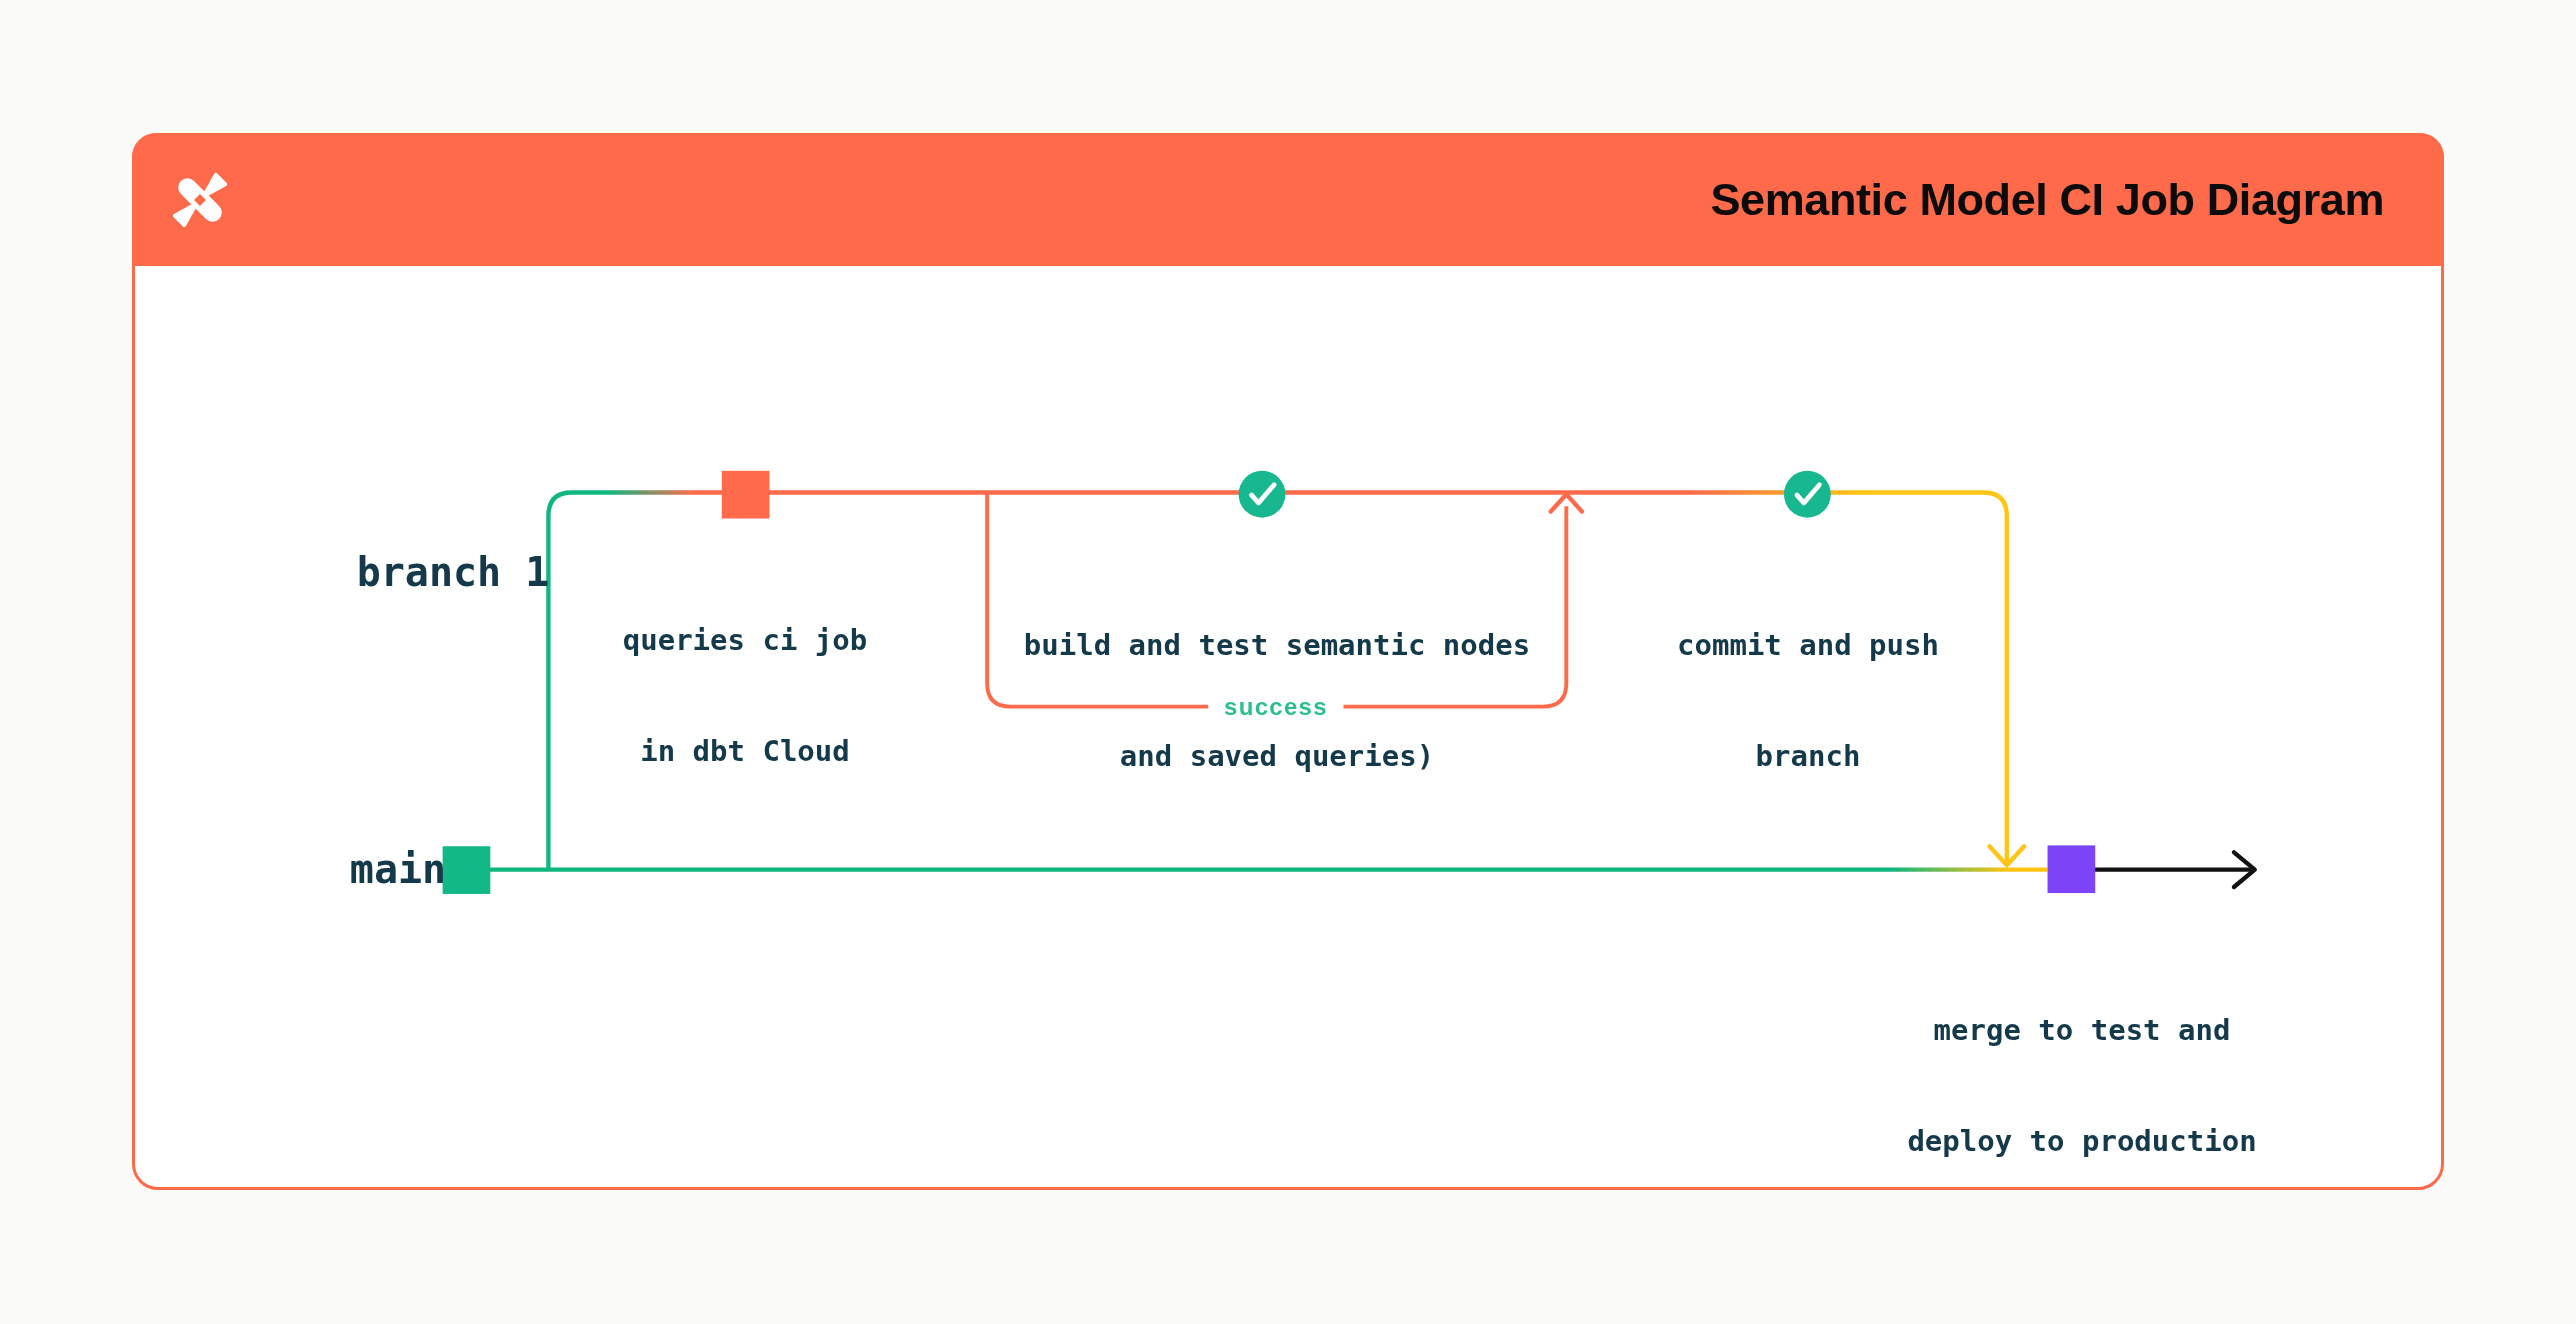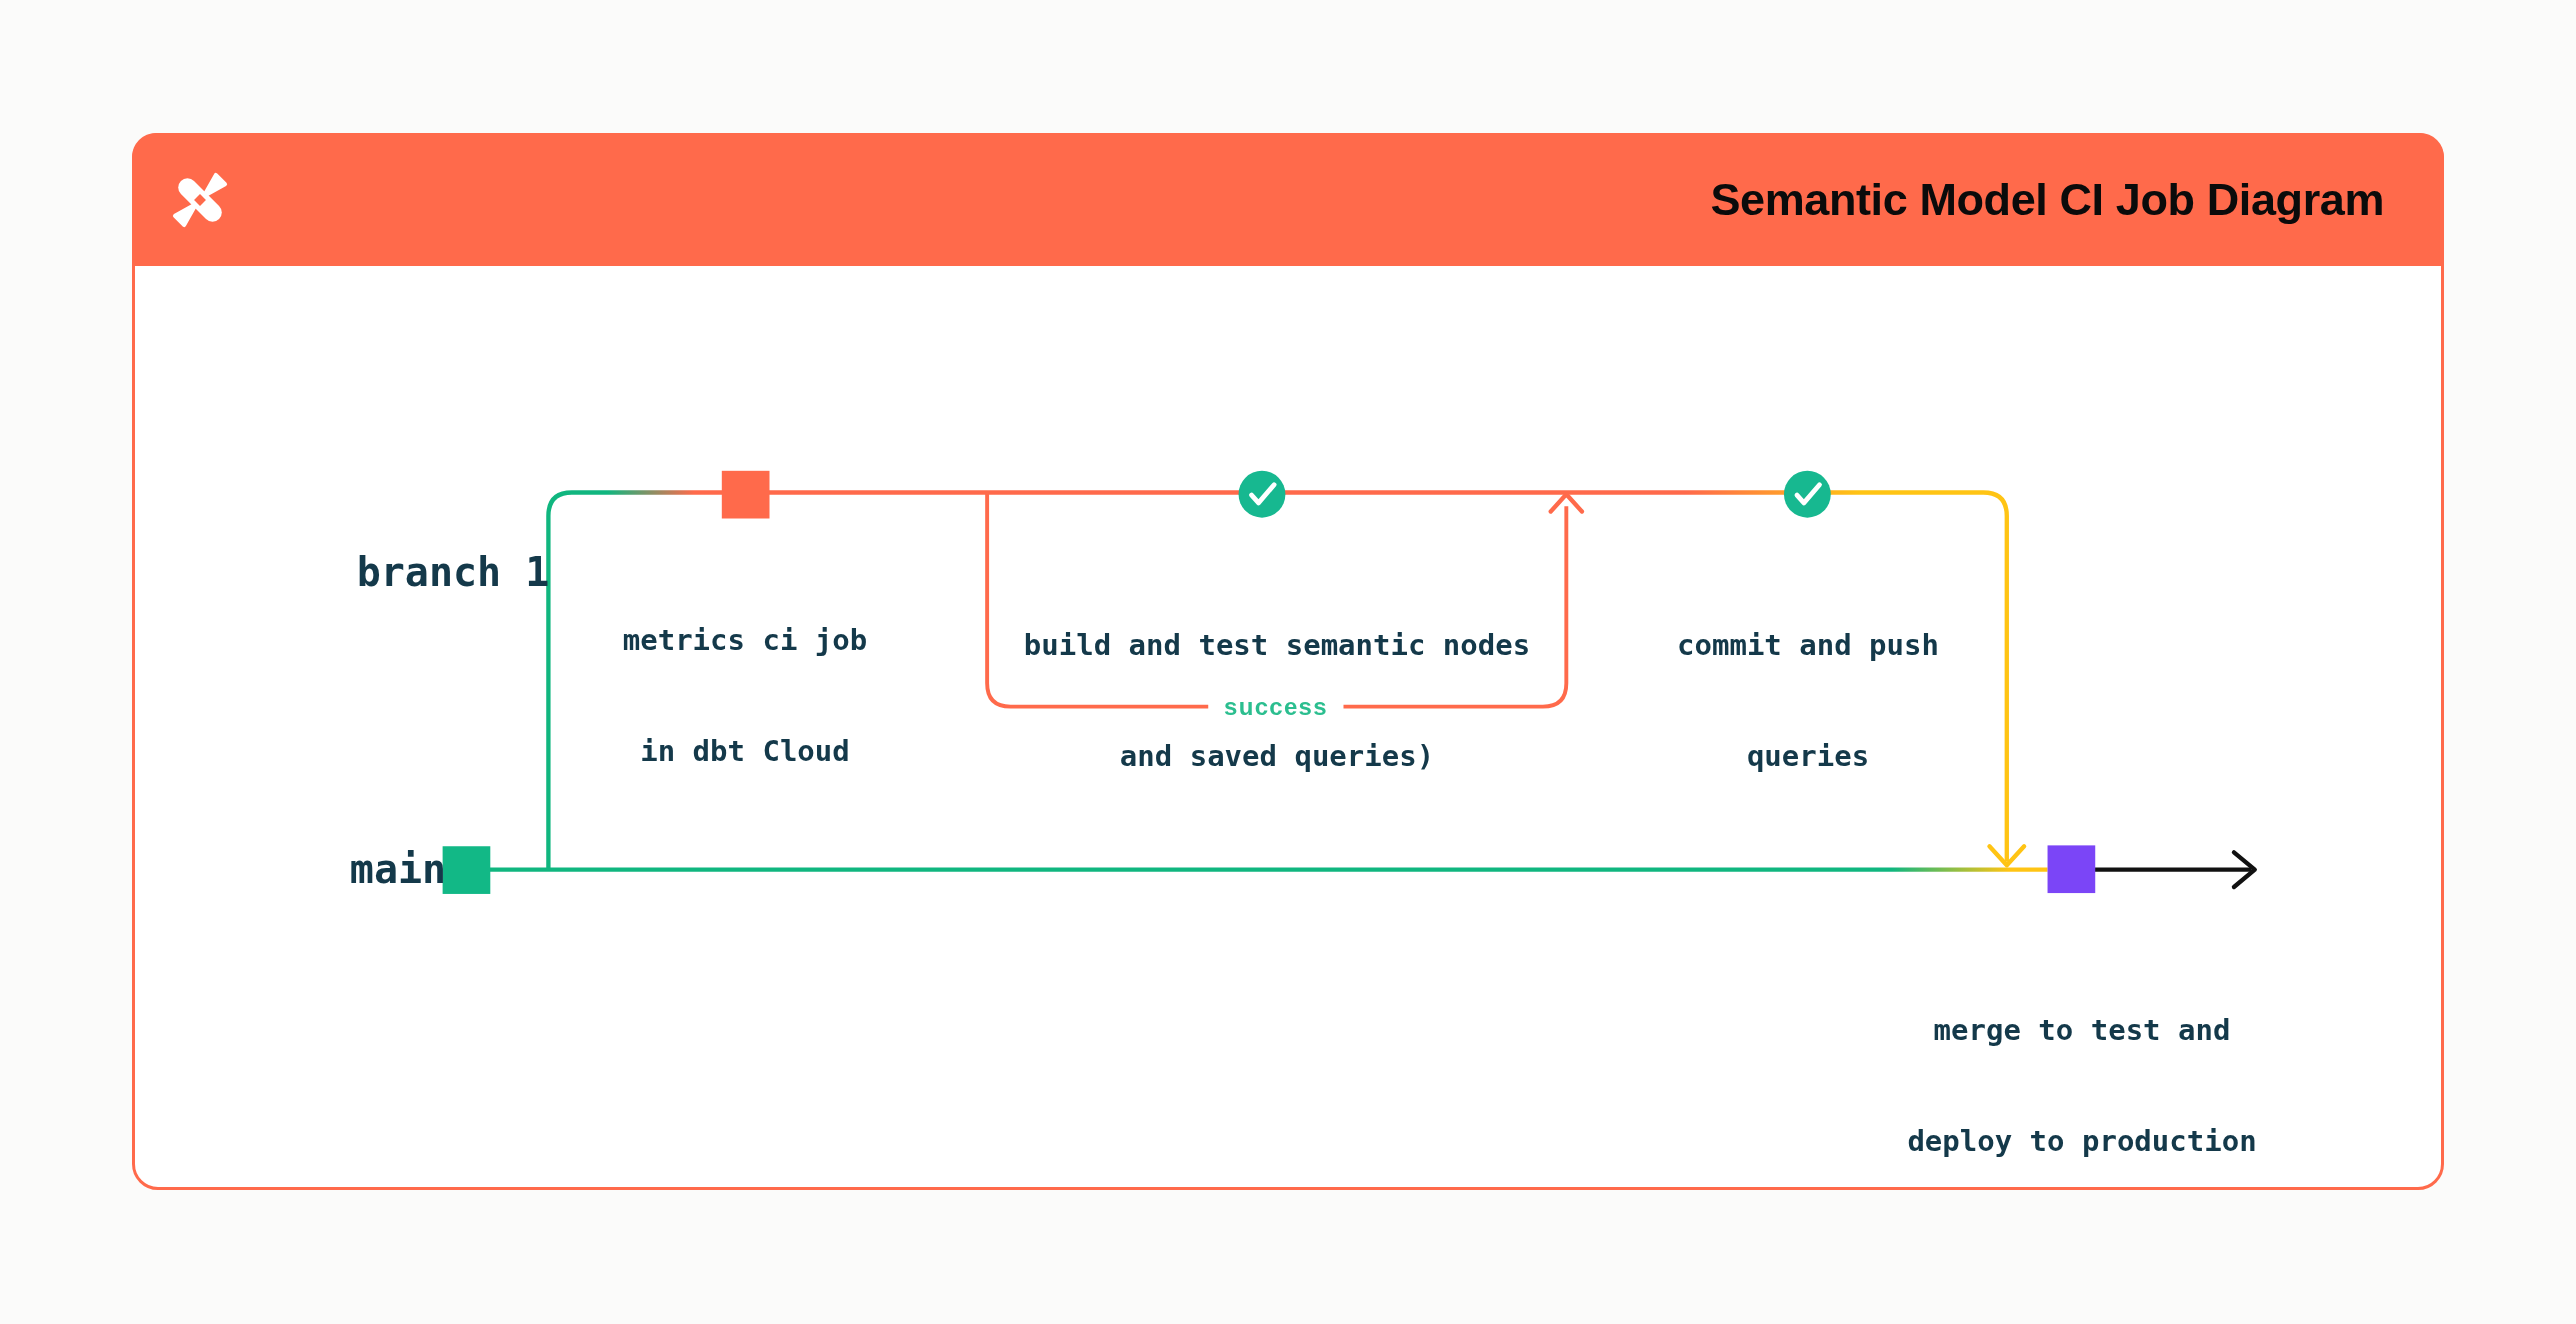--- a/index.html
+++ b/index.html
@@ -95,32 +95,32 @@
     <circle cx="1455" cy="570" r="27" fill="#17B890"></circle>
     <path d="M 1443 571 L 1451 580 L 1469 559" fill="none" stroke="#ffffff" stroke-width="5.5" stroke-linecap="round" stroke-linejoin="round"></path>
     <circle cx="2084" cy="570" r="27" fill="#17B890"></circle>
     <path d="M 2072 571 L 2080 580 L 2098 559" fill="none" stroke="#ffffff" stroke-width="5.5" stroke-linecap="round" stroke-linejoin="round"></path>
   </svg>
 
   <div class="branch-name" style="left:429px;top:550px;">branch 1</div>
   <div class="branch-name" style="left:374px;top:847px;">main</div>
 
   <div class="mono-label" style="left:745px;top:548px;">
-    <div>metrics ci job</div>
+    <div>queries ci job</div>
     <div>in dbt Cloud</div>
   </div>
 
   <div class="mono-label" style="left:1277px;top:553px;">
     <div>build and test semantic nodes</div>
     <div>and saved queries)</div>
   </div>
 
   <div class="mono-label" style="left:1808px;top:553px;">
     <div>commit and push</div>
-    <div>queries</div>
+    <div>branch</div>
   </div>
 
   <div class="mono-label" style="left:2082px;top:938px;">
     <div>merge to test and</div>
     <div>deploy to production</div>
   </div>
 
   <div class="success-label" style="left:1276px;top:707px;">success</div>
 
 </div>

